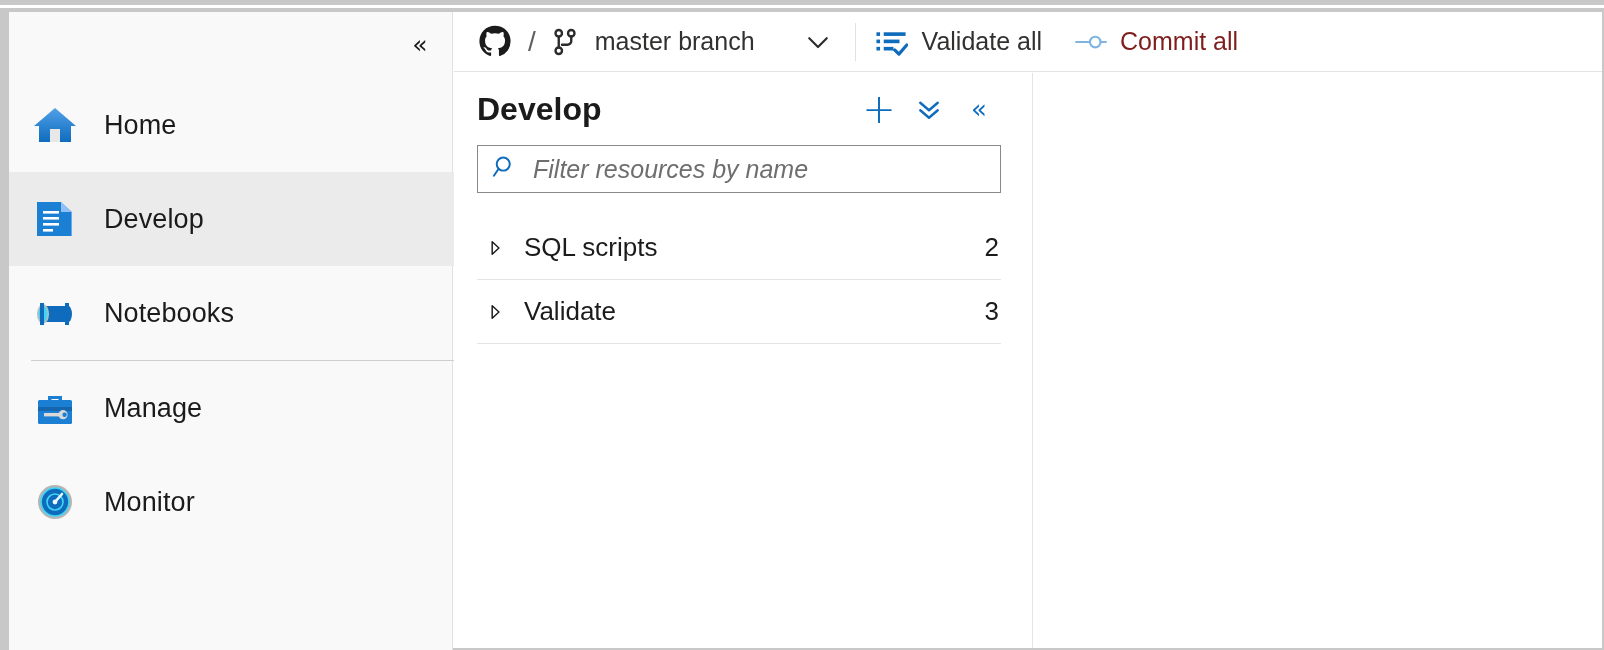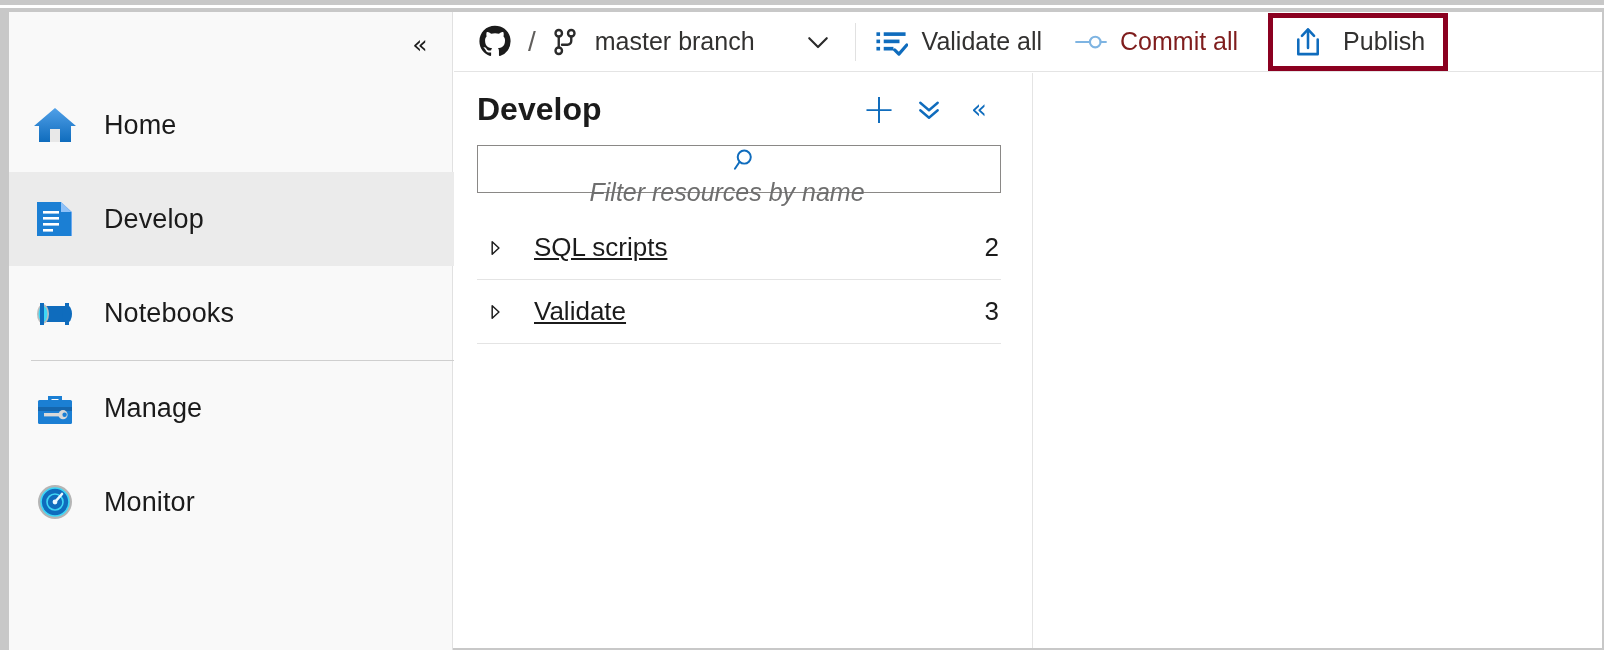--- a/index.html
+++ b/index.html
@@ -213,21 +213,20 @@
   }
   .search-wrap {
     margin: 0 31px 0 23px;
     height: 48px;
     border: 1px solid #8a8886;
     box-sizing: border-box;
     display: flex;
     align-items: center;
     padding-left: 13px;
     background: #ffffff;
-    flex-direction: column;
   }
   .search-input {
     border: 0;
     outline: 0;
     flex: 1;
     font-size: 25px;
     font-style: italic;
     color: #6e6e6e;
     font-family: "Liberation Sans", sans-serif;
     background: transparent;
@@ -255,22 +254,21 @@
     flex: 0 0 36px;
     display: flex;
     align-items: center;
     justify-content: center;
   }
   .tree-label {
     font-size: 26px;
     color: #1b1b1b;
     font-family: "Liberation Sans", sans-serif;
     flex: 1;
-    margin-left: 21px;
-    text-decoration: underline;
+    margin-left: 11px;
   }
   .tree-count {
     font-size: 26px;
     color: #1b1b1b;
     font-family: "Liberation Sans", sans-serif;
     margin-right: 2px;
   }
 
   
   .content-area {
@@ -437,32 +435,20 @@
       <span class="tb-icon" style="margin-right:12px;">
         <svg viewBox="0 0 32 32" width="34" height="34" fill="none" stroke="#7eb4e2" stroke-width="2">
           <circle cx="20" cy="16" r="5"></circle>
           <path d="M2 16 h13" stroke-linecap="round"></path>
           <path d="M25 16 h5" stroke-linecap="round"></path>
         </svg>
       </span>
       <span class="tb-text muted">Commit all</span>
     </div>
 
-    <div class="publish-highlight" style="margin-left:14px;">
-      <div class="tb-item">
-        <span class="tb-icon" style="margin:0 18px 0 6px;">
-          <svg viewBox="0 0 28 28" width="34" height="34" fill="none" stroke="#0f6cbd" stroke-width="2.1">
-            <path d="M6 12 V24 H22 V12" stroke-linecap="round" stroke-linejoin="round"></path>
-            <path d="M14 19 V4" stroke-linecap="round"></path>
-            <path d="M9 9 L14 3.6 L19 9" stroke-linecap="round" stroke-linejoin="round"></path>
-          </svg>
-        </span>
-        <span class="tb-text">Publish</span>
-      </div>
-    </div>
 
   </div>
 
   <div class="panel">
 
     <div class="panel-header">
       <span class="panel-title">Develop</span>
 
       <span class="panel-action">
         <span class="plus-glyph">+</span>

